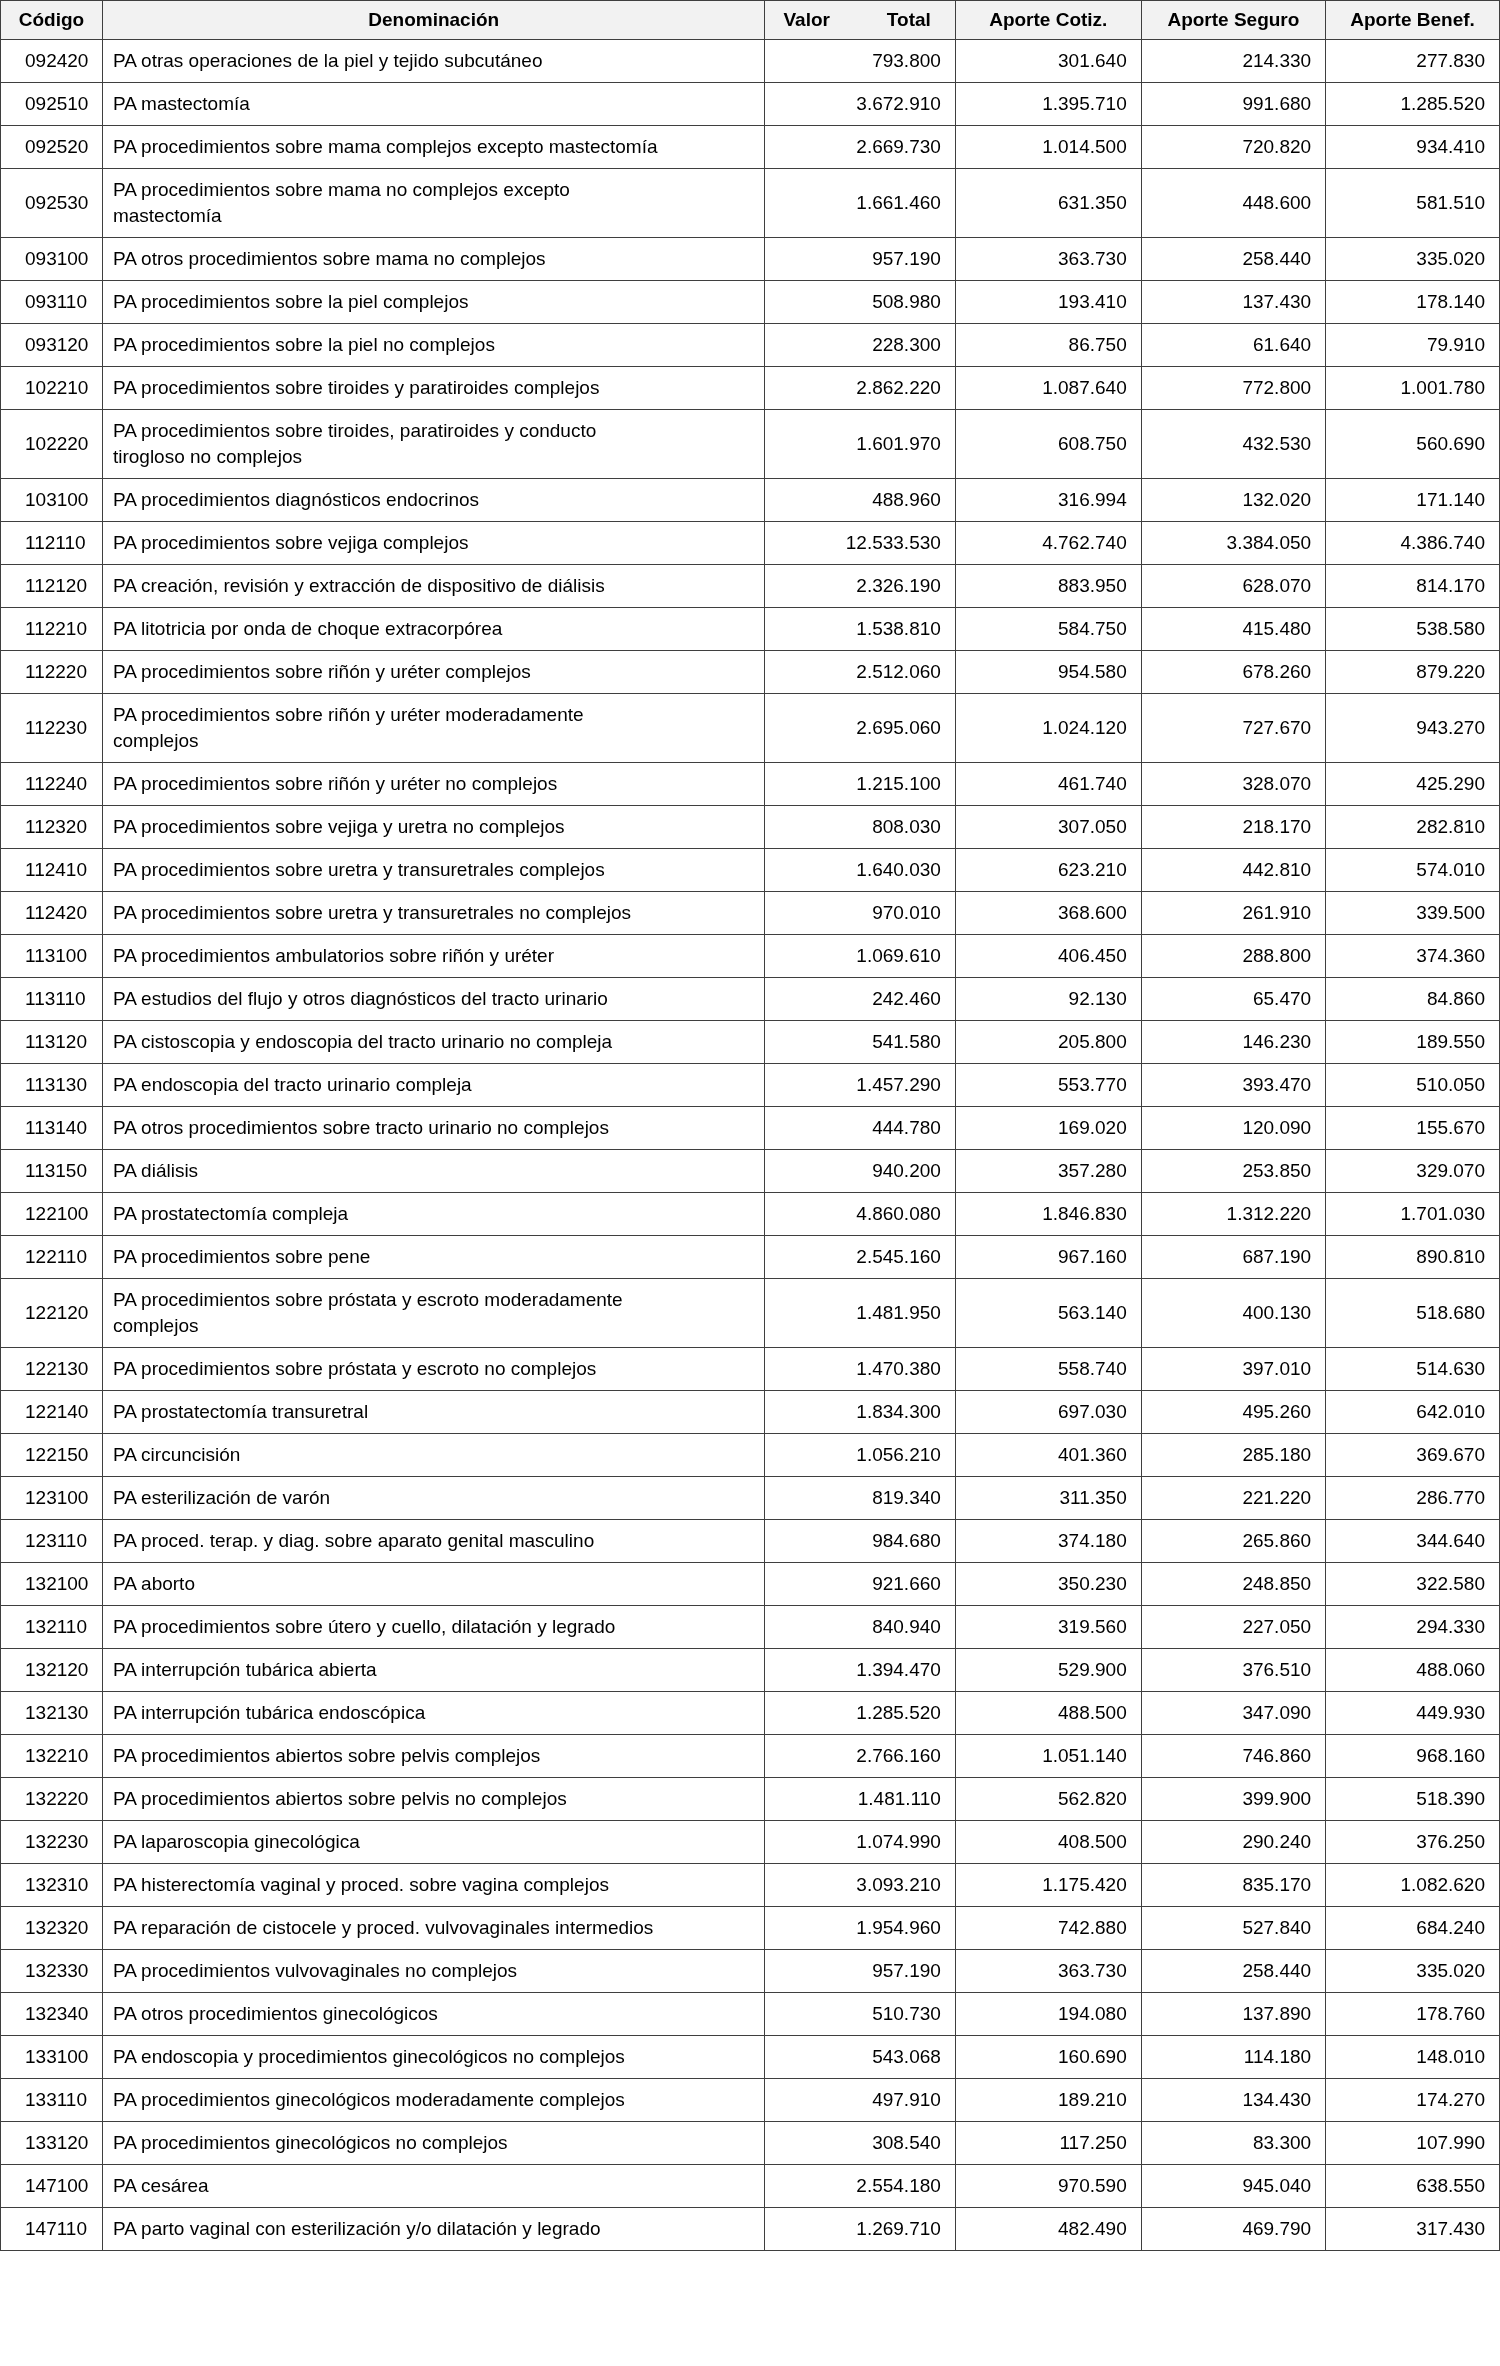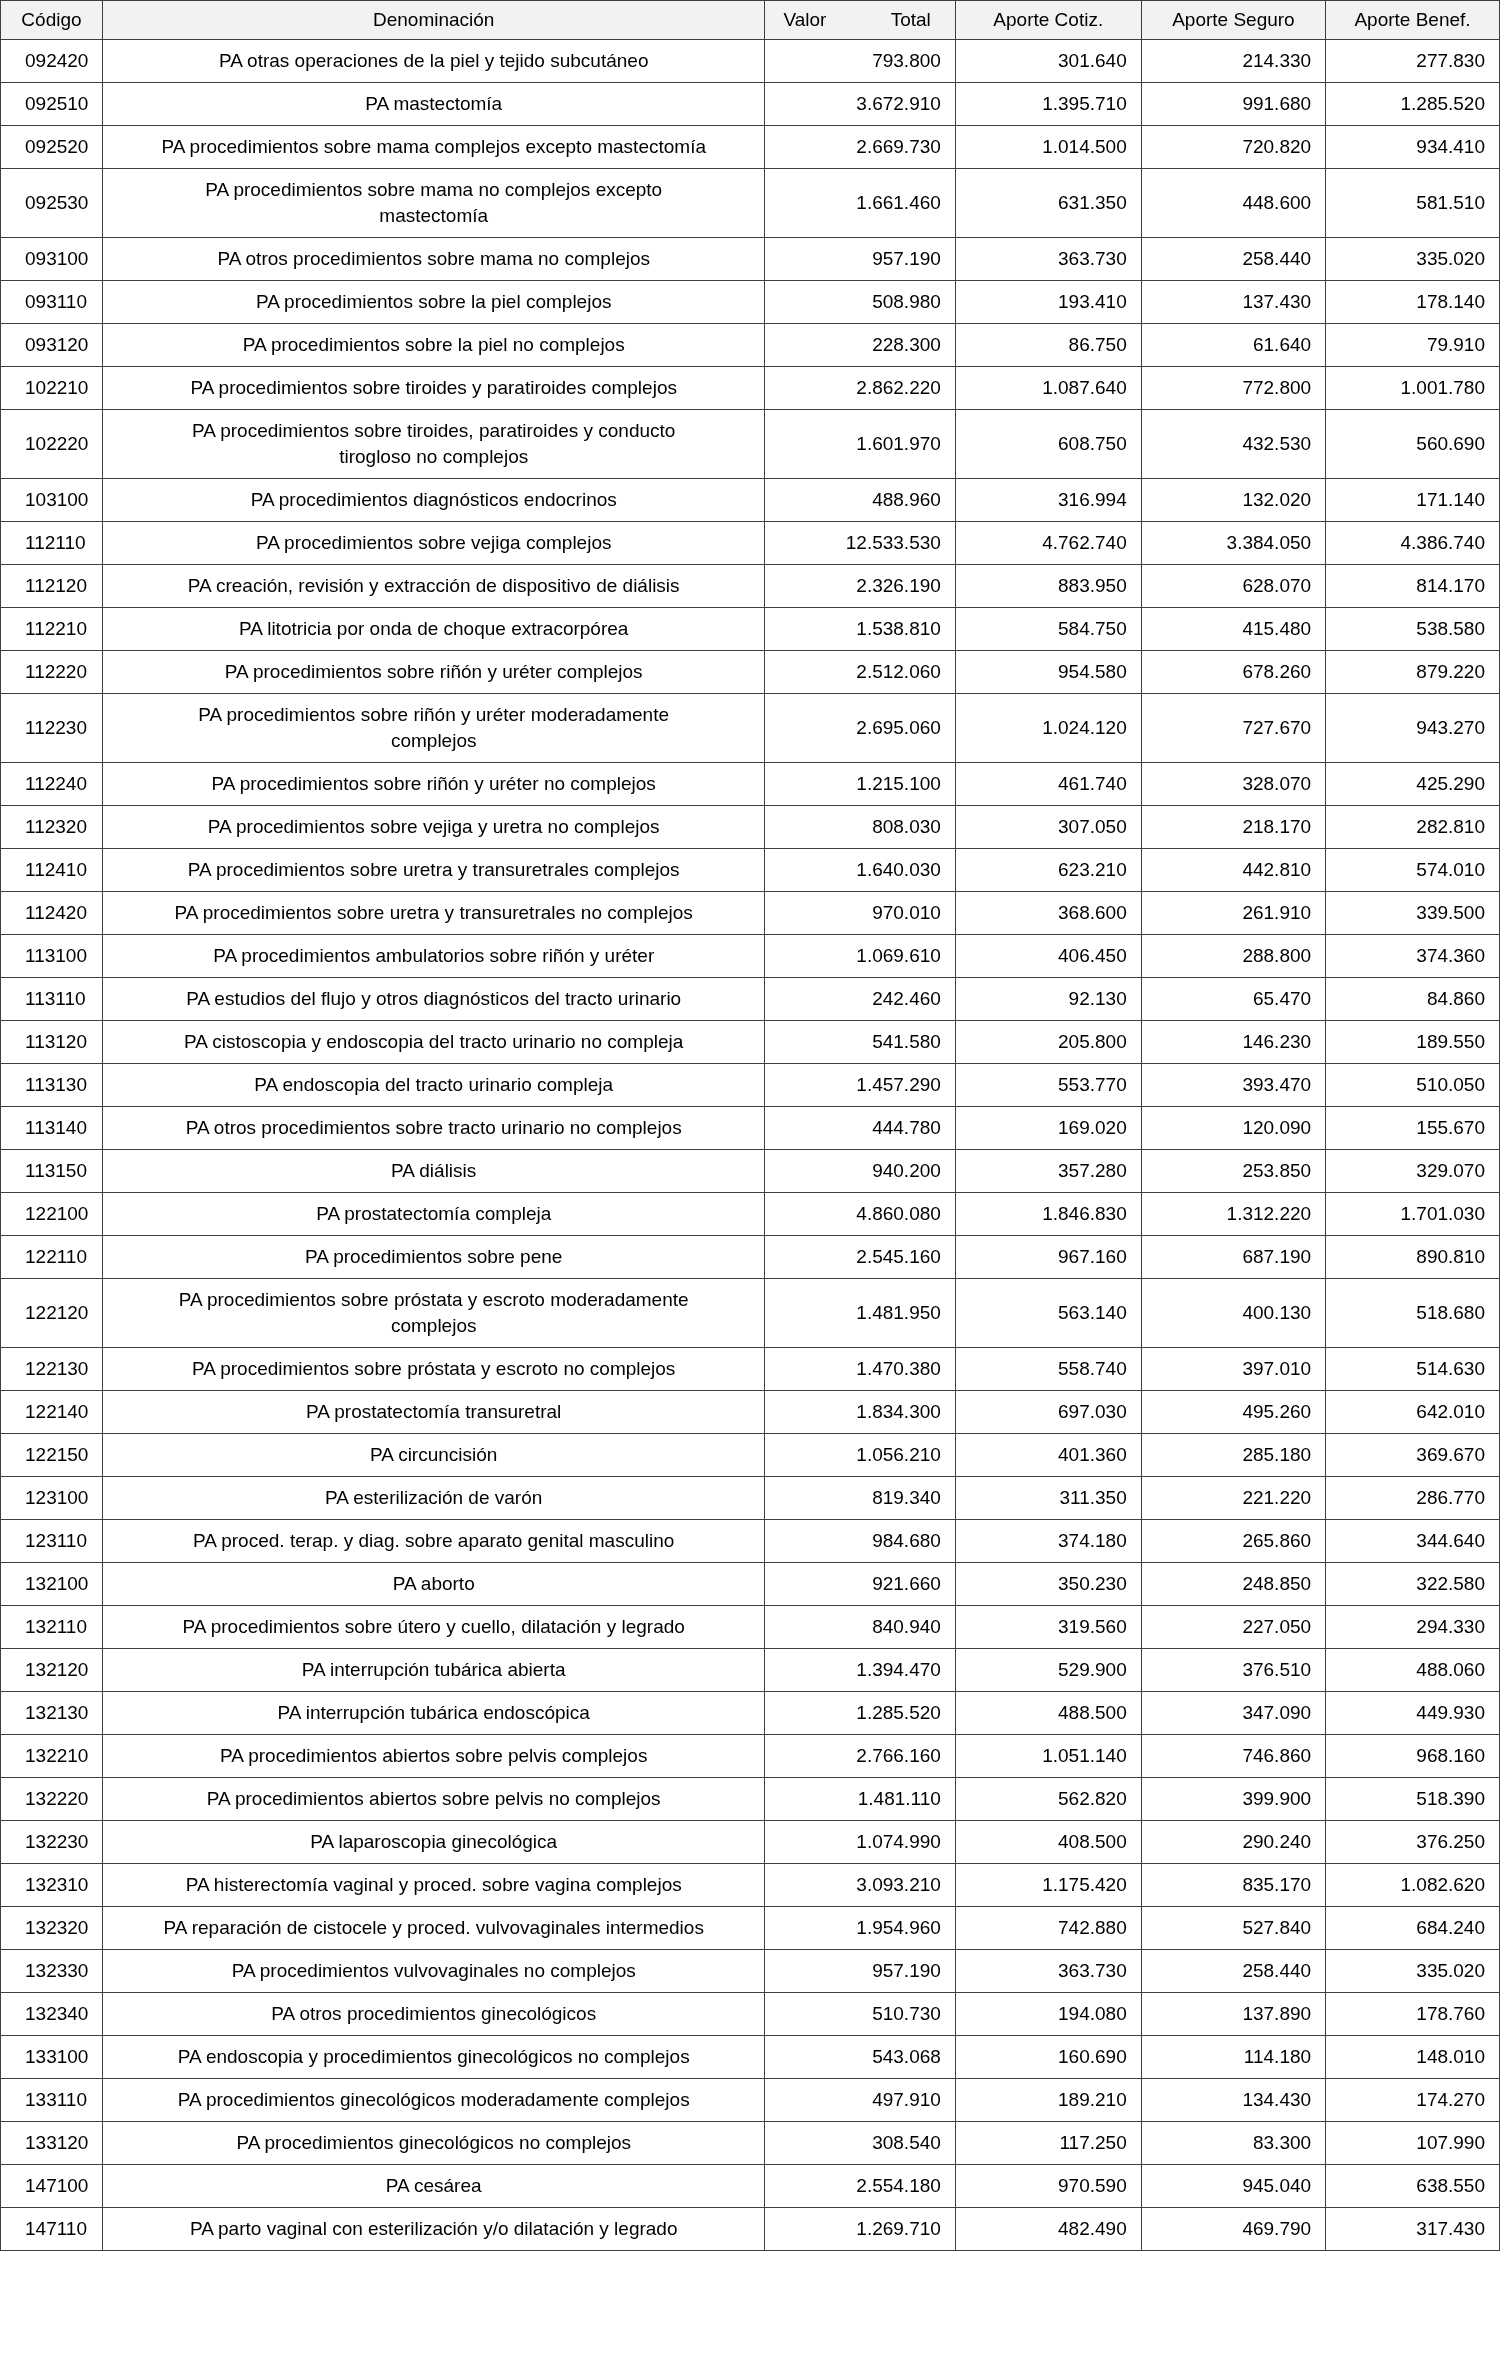--- a/index.html
+++ b/index.html
@@ -22,26 +22,26 @@
   }
   th,td{
     border:1px solid var(--border-color);
     padding:8px 10px;
     line-height:26px;
     vertical-align:middle;
     overflow:hidden;
   }
   thead th{
     background:var(--header-bg);
-    font-weight:normal;
+    font-weight:bold;
     text-align:center;
     padding:6px 4px;
   }
   td.codigo{ text-align:left; padding-left:24px; }
-  td.denom{ text-align:center; white-space:pre-line; }
+  td.denom{ text-align:left; white-space:pre-line; }
   td.num{ text-align:right; padding-right:14px; }
   .split-header{
     display:flex;
     justify-content:space-between;
     padding:0 20px 0 14px;
   }
 </style>
 </head>
 <body>
 

